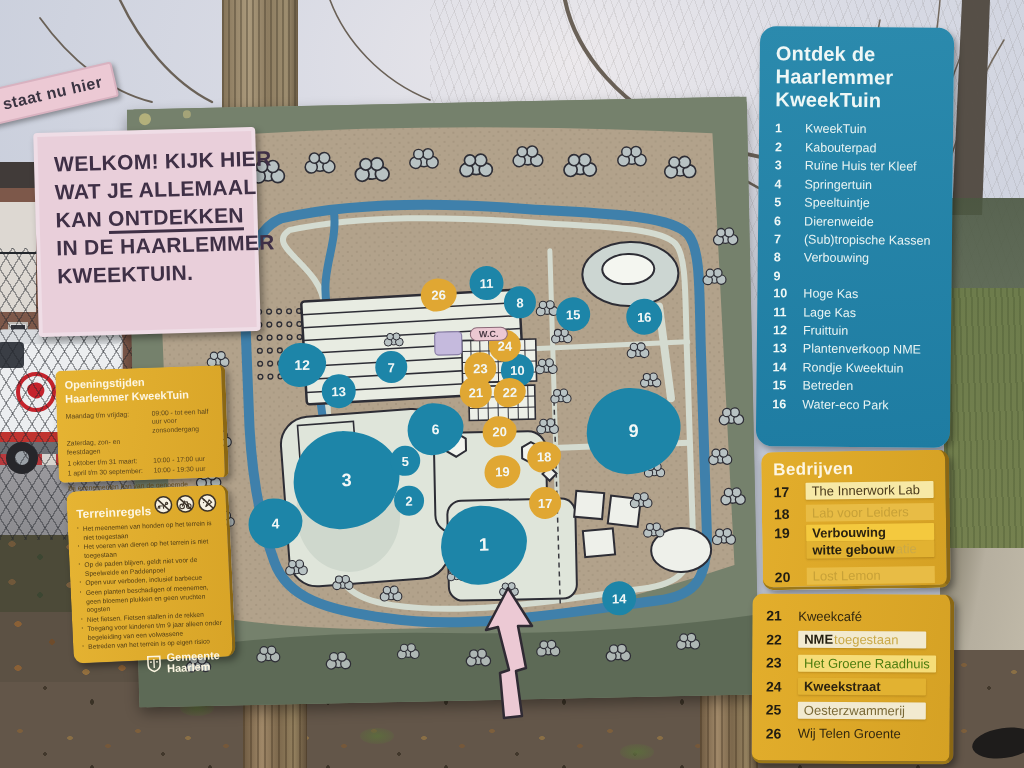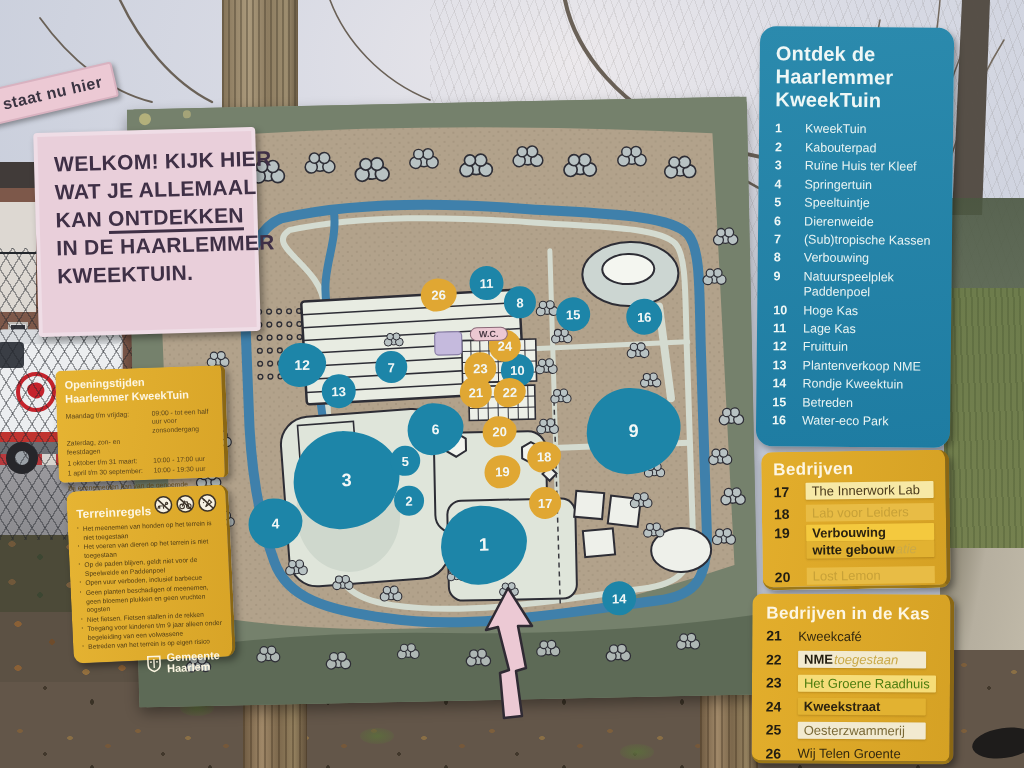--- a/index.html
+++ b/index.html
@@ -154,21 +154,21 @@
   .b-num{width:32px;flex:0 0 32px;font-size:14px;font-weight:bold;color:#221d12;}
   .b-val{font-size:13px;color:#33280f;white-space:nowrap;}
   .b-sticker{display:inline-block;padding:1px 6px;min-width:128px;border-radius:1px;
     box-shadow:0 1px 2px rgba(90,60,0,.25);}
   .tone-light{background:#f7e9a6;color:#4a3a1c;}
   .tone-lemon{background:#f6dd78;color:#4d7c0f;}
   .tone-paper{background:#f2ead0;color:#7a6937;}
   .tone-bright{background:#f4c93e;color:#2c2310;font-weight:bold;}
   .tone-dirty{background:#e2b231;color:#2c2310;font-weight:bold;}
   .b-faded{display:inline-block;padding:1px 6px;min-width:128px;background:#e8bc45;color:#c7a138;}
-  .b-ghost{color:#caa948;margin-left:1px;font-weight:normal;font-style:italic;}
+  .b-ghost{color:#caa948;margin-left:1px;font-weight:normal;}
   .b-strong{color:#241e10;font-weight:bold;}
   .b-line2{margin-top:0px;}
 </style>
 </head>
 <body>
 
 <div id="stage">
 
   <div class="sky"></div>
 
@@ -629,21 +629,20 @@
         <div class="l-row">
           <span class="l-num">7</span>
           <span class="l-lbl">(Sub)tropische Kassen</span>
         </div>
         <div class="l-row">
           <span class="l-num">8</span>
           <span class="l-lbl">Verbouwing</span>
         </div>
         <div class="l-row">
           <span class="l-num">9</span>
-          <span class="l-lbl">Natuurspeelplek Paddenpoel</span>
         </div>
         <div class="l-row">
           <span class="l-num">10</span>
           <span class="l-lbl">Hoge Kas</span>
         </div>
         <div class="l-row">
           <span class="l-num">11</span>
           <span class="l-lbl">Lage Kas</span>
         </div>
         <div class="l-row">
@@ -685,21 +684,20 @@
           <span class="b-val"><span class="b-sticker tone-bright"><span>Verbouwing</span></span><div class="b-line2"><span class="b-sticker tone-dirty"><span class="b-strong">witte gebouw</span><span class="b-ghost">atie</span></span></div></span>
         </div>
         <div class="b-row">
           <span class="b-num">20</span>
           <span class="b-val"><span class="b-faded">Lost Lemon</span></span>
         </div>
       </div>
   </div>
 
   <div id="kas" class="ypanel signshadow">
-    <div class="yp-title">Bedrijven in de Kas</div>
     <div id="k-list">
         <div class="b-row">
           <span class="b-num">21</span>
           <span class="b-val">Kweekcafé</span>
         </div>
         <div class="b-row">
           <span class="b-num">22</span>
           <span class="b-val"><span class="b-sticker tone-paper"><span class="b-strong">NME</span><span class="b-ghost">toegestaan</span></span></span>
         </div>
         <div class="b-row">

